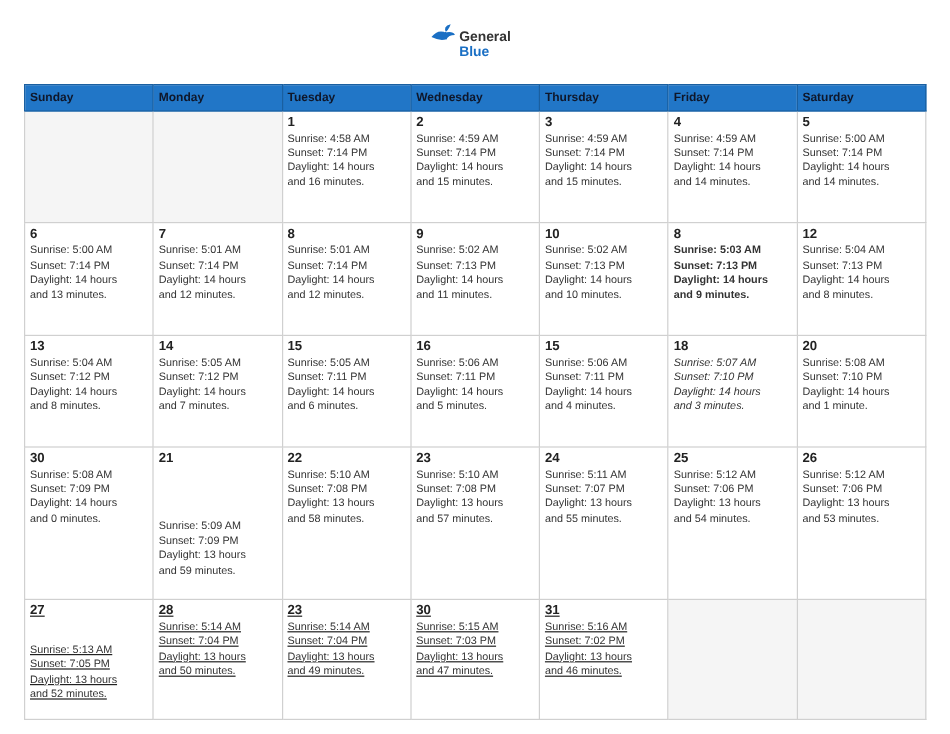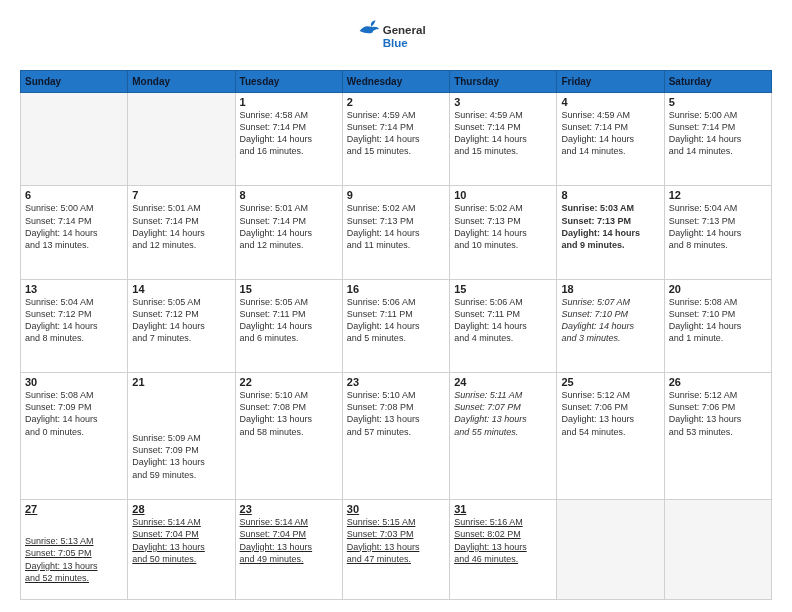--- a/index.html
+++ b/index.html
@@ -291,21 +291,21 @@
           </td>
           <td>
             <span class="day-number">23</span>
             <div class="day-info" style="white-space: pre-line;">Sunrise: 5:10 AM
 Sunset: 7:08 PM
 Daylight: 13 hours
 and 57 minutes.</div>
           </td>
           <td>
             <span class="day-number">24</span>
-            <div class="day-info" style="white-space: pre-line; font-style: italic;">Sunrise: 5:11 AM
+            <div class="day-info" style="white-space: pre-line;">Sunrise: 5:11 AM
 Sunset: 7:07 PM
 Daylight: 13 hours
 and 55 minutes.</div>
           </td>
           <td>
             <span class="day-number">25</span>
             <div class="day-info" style="white-space: pre-line;">Sunrise: 5:12 AM
 Sunset: 7:06 PM
 Daylight: 13 hours
 and 54 minutes.</div>
@@ -343,21 +343,21 @@
           <td>
             <span class="day-number">30</span>
             <div class="day-info" style="white-space: pre-line;">Sunrise: 5:15 AM
 Sunset: 7:03 PM
 Daylight: 13 hours
 and 47 minutes.</div>
           </td>
           <td>
             <span class="day-number">31</span>
             <div class="day-info" style="white-space: pre-line;">Sunrise: 5:16 AM
-Sunset: 8:02 PM
+Sunset: 7:02 PM
 Daylight: 13 hours
 and 46 minutes.</div>
           </td>
           <td class="empty"></td>
           <td class="empty"></td>
         </tr>
       </tbody>
   </table>
 </div>
 

